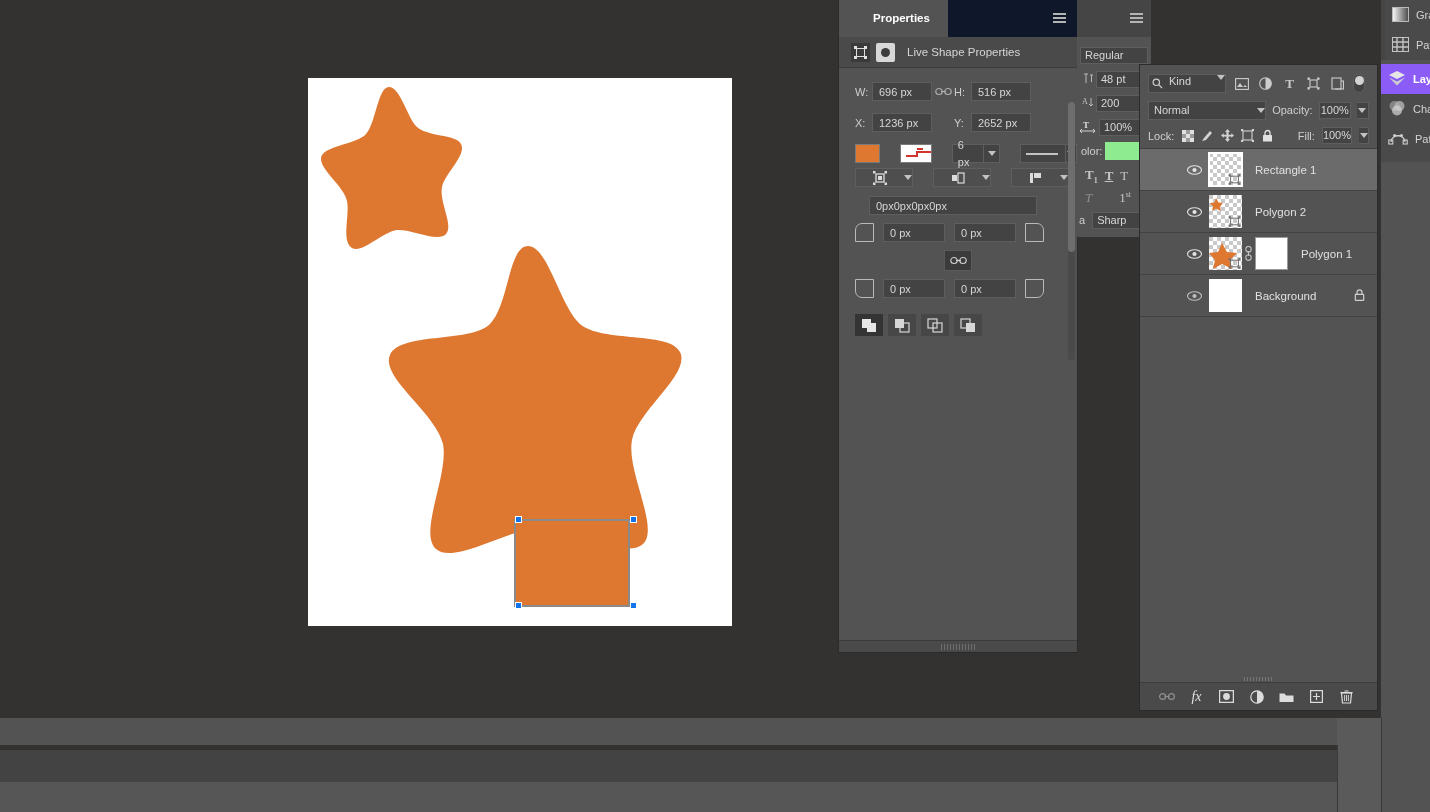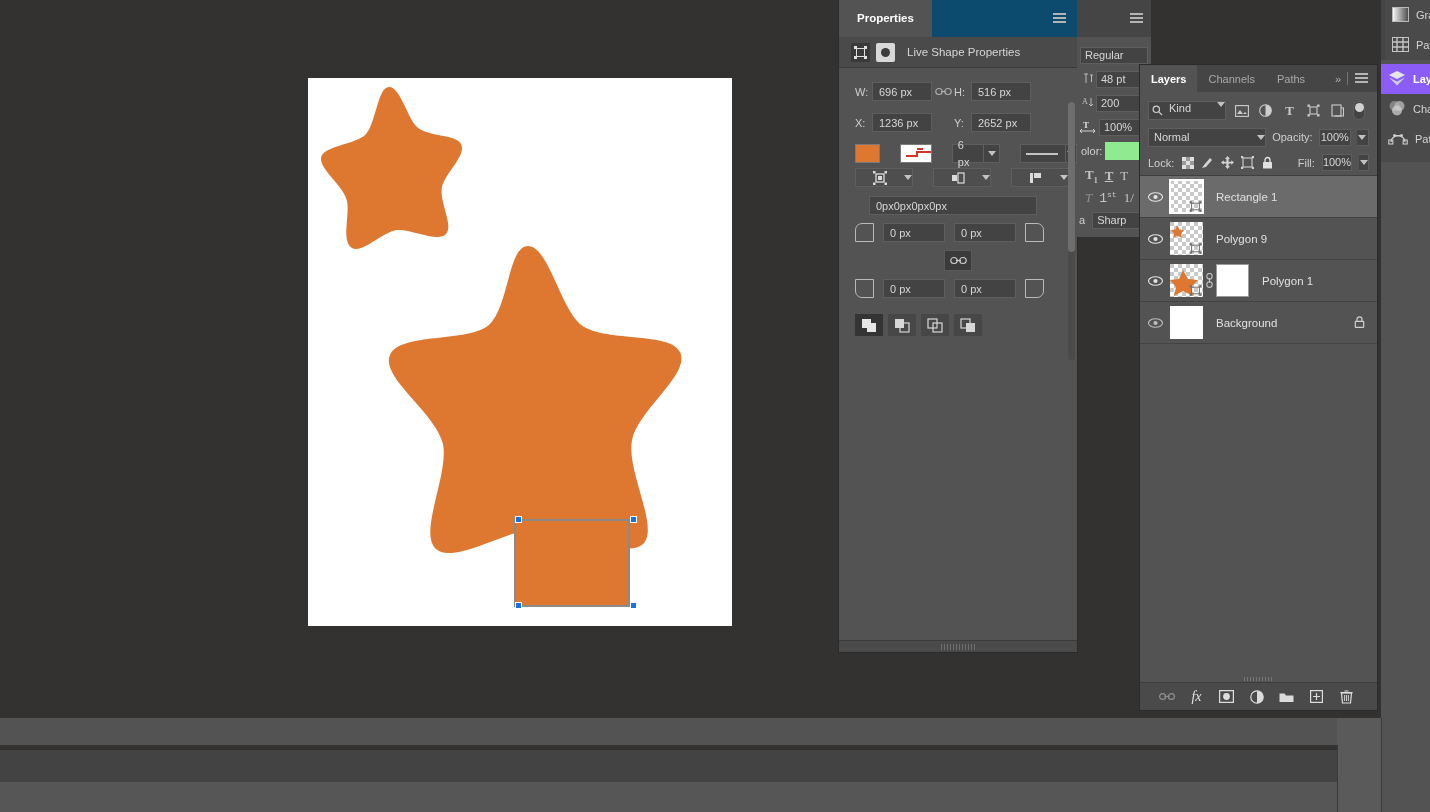--- a/index.html
+++ b/index.html
@@ -13,21 +13,21 @@
 
   
   #canvas-area{left:0;top:0;width:840px;height:718px;background:#333230;}
   #doc-canvas{left:308px;top:78px;width:424px;height:548px;background:#ffffff;}
   #doc-canvas svg{display:block;}
   .sel-handle{position:absolute;width:7px;height:7px;background:#1473e6;border:1px solid #ffffff;box-sizing:border-box;}
 
   
   #properties-panel{left:839px;top:0;width:238px;height:652px;background:#535353;
       box-shadow:0 0 0 1px #2b2b2b;}
-  .panel-tabbar{height:37px;background:#0c4a6e;position:relative;}
+  .panel-tabbar{height:37px;background:#0f172a;position:relative;margin-left:16px;}
   .panel-tab{position:absolute;left:0;top:0;height:37px;line-height:37px;padding:0 18px;
       background:#535353;color:#ffffff;font-size:11.5px;font-weight:bold;}
   .ham{position:absolute;width:13px;height:11px;}
   .ham i{display:block;height:1.5px;background:#b4b4b4;margin-bottom:2.5px;}
   .props-head{height:30px;background:#4a4a4a;border-bottom:1px solid #3b3b3b;
       display:flex;align-items:center;padding-left:12px;gap:6px;}
   .props-head .lbl{font-size:11.5px;color:#d6d6d6;margin-left:6px;}
   .sqicon{width:19px;height:19px;background:#3a3a3a;display:flex;align-items:center;justify-content:center;}
   .circicon{width:19px;height:19px;background:#d8d8d8;border-radius:2px;display:flex;align-items:center;justify-content:center;}
   .circicon b{width:9px;height:9px;border-radius:50%;background:#3b3b3b;display:block;}
@@ -96,21 +96,21 @@
   .lp-blend{height:26px;display:flex;align-items:center;padding:0 8px;gap:6px;}
   .blendsel{width:128px;height:19px;background:#434343;border:1px solid #5e5e5e;display:flex;align-items:center;box-sizing:border-box;}
   .blendsel .t{flex:1;font-size:11px;color:#d7d7d7;padding-left:5px;}
   .minilabel{font-size:11px;color:#cfcfcf;}
   .pctfield{width:35px;height:17px;background:#434343;border:1px solid #5e5e5e;font-size:11px;color:#d7d7d7;
       text-align:center;line-height:15px;box-sizing:border-box;}
   .pctcar{width:13px;height:17px;background:#434343;border:1px solid #5e5e5e;border-left:none;
       display:flex;align-items:center;justify-content:center;box-sizing:border-box;}
   .lp-lock{height:25px;display:flex;align-items:center;padding:0 8px;gap:7px;border-bottom:1px solid #3f3f3f;}
 
-  .layer-row{height:41px;display:flex;align-items:center;border-bottom:1px solid #434343;position:relative;}
+  .layer-row{height:41px;display:flex;align-items:center;border-bottom:1px solid #434343;position:relative;padding-left:39px;}
   .layer-row.selected{background:#6b6b6b;}
   .eyecell{width:30px;display:flex;align-items:center;justify-content:center;}
   .thumb{width:33px;height:33px;box-sizing:border-box;position:relative;background:
       repeating-conic-gradient(#ffffff 0% 25%, #c9c9c9 0% 50%) 0 0/8px 8px;}
   .thumb.sel-ring{outline:2px solid #ffffff;outline-offset:-1px;}
   .thumb.white{background:#ffffff;}
   .thumb-vec{position:absolute;right:1px;bottom:1px;width:13px;height:11px;}
   .masklink{width:13px;display:flex;align-items:center;justify-content:center;color:#c2c2c2;font-size:10px;}
   .maskthumb{width:33px;height:33px;background:#ffffff;border:1px solid #9a9a9a;box-sizing:border-box;}
   .lname{flex:1;padding-left:13px;font-size:11.5px;color:#e0e0e0;}
@@ -399,43 +399,31 @@
       <div style="font-size:11px;color:#cfcfcf;padding-left:1px;">olor:</div>
       <div id="ch-color" style="width: 34px; height: 18px; margin-left: 3px; background: rgb(143, 235, 143);"></div>
     </div>
     <div class="ch-glyphrow">
       <span style="font-family:'Liberation Serif',serif;font-weight:bold;font-size:13px;">T<sub style="font-size:8px;">1</sub></span>
       <span style="font-family:'Liberation Serif',serif;font-weight:bold;font-size:13px;text-decoration:underline;">T</span>
       <span style="font-family:'Liberation Serif',serif;font-size:13px;">T</span>
     </div>
     <div class="ch-glyphrow">
       <span style="font-family:'Liberation Serif',serif;font-style:italic;color:#8e8e8e;font-size:13px;">T</span>
-      <span style="font-family:Liberation Mono, monospace;font-size:13px;">1<sup style="font-size:8px;">st</sup></span>
+      <span style="font-family:Liberation Serif, serif;font-size:13px;margin-left:20px;">1<sup style="font-size:8px;">st</sup></span>
       <span style="font-family:'Liberation Serif',serif;font-size:13px;">1/</span>
     </div>
     <div class="ch-glyphrow">
       <span style="font-size:11px;color:#cfcfcf;margin-left:-6px;">a</span>
       <div class="ch-field" style="width:48px;">Sharp</div>
     </div>
   </div>
 </div>
 
 <div class="abs" id="layers-panel">
-  <div class="lp-tabbar">
-    <div class="lp-tab active">Layers</div>
-    <div class="lp-tab">Channels</div>
-    <div class="lp-tab">Paths</div>
-    <div style="position:absolute;right:36px;top:8px;color:#b0b0b0;font-size:11px;">»</div>
-    <div style="position:absolute;right:29px;top:7px;width:1px;height:13px;background:#757575;"></div>
-    <div class="ham" style="right:9px;top:8px;">
-        <i></i>
-        <i></i>
-        <i></i>
-      </div>
-  </div>
 
   <div class="lp-filter">
     <div class="kindsel">
       <span class="fico">
         <svg width="11" height="11" viewBox="0 0 11 11">
             <circle cx="4.3" cy="4.3" r="3.2" fill="none" stroke="#cdcdcd" stroke-width="1.2"></circle>
             <path d="M6.7 6.7 L10 10" stroke="#cdcdcd" stroke-width="1.2"></path>
           </svg>
       </span>
       <span class="t">Kind</span>
@@ -573,21 +561,21 @@
         <path d="M7 3 L9.5 7.5 L14 8 L11 11.5 L12 16 L7 13.5 L3 16 L4 11.5 L1 8 L5.5 7.5 z" fill="#DE7730"></path>
       </svg>
       <svg class="thumb-vec" viewBox="0 0 13 11">
         <rect x="2.6" y="2.2" width="7.8" height="6.6" fill="none" stroke="#6e6e6e" stroke-width="1"></rect>
         <rect x="0.6" y="0.2" width="2.2" height="2.2" fill="#6e6e6e"></rect>
           <rect x="10.2" y="0.2" width="2.2" height="2.2" fill="#6e6e6e"></rect>
         <rect x="0.6" y="8.6" width="2.2" height="2.2" fill="#6e6e6e"></rect>
           <rect x="10.2" y="8.6" width="2.2" height="2.2" fill="#6e6e6e"></rect>
       </svg>
     </div>
-    <div class="lname">Polygon 9</div>
+    <div class="lname">Polygon 2</div>
   </div>
 
   <div class="layer-row">
     <div class="eyecell">
       <svg width="15" height="10" viewBox="0 0 15 10">
           <ellipse cx="7.5" cy="5" rx="7" ry="4.3" fill="none" stroke="#e3e3e3" stroke-width="1.1"></ellipse>
           <circle cx="7.5" cy="5" r="2.1" fill="#e3e3e3"></circle>
         </svg>
     </div>
     <div class="thumb">

